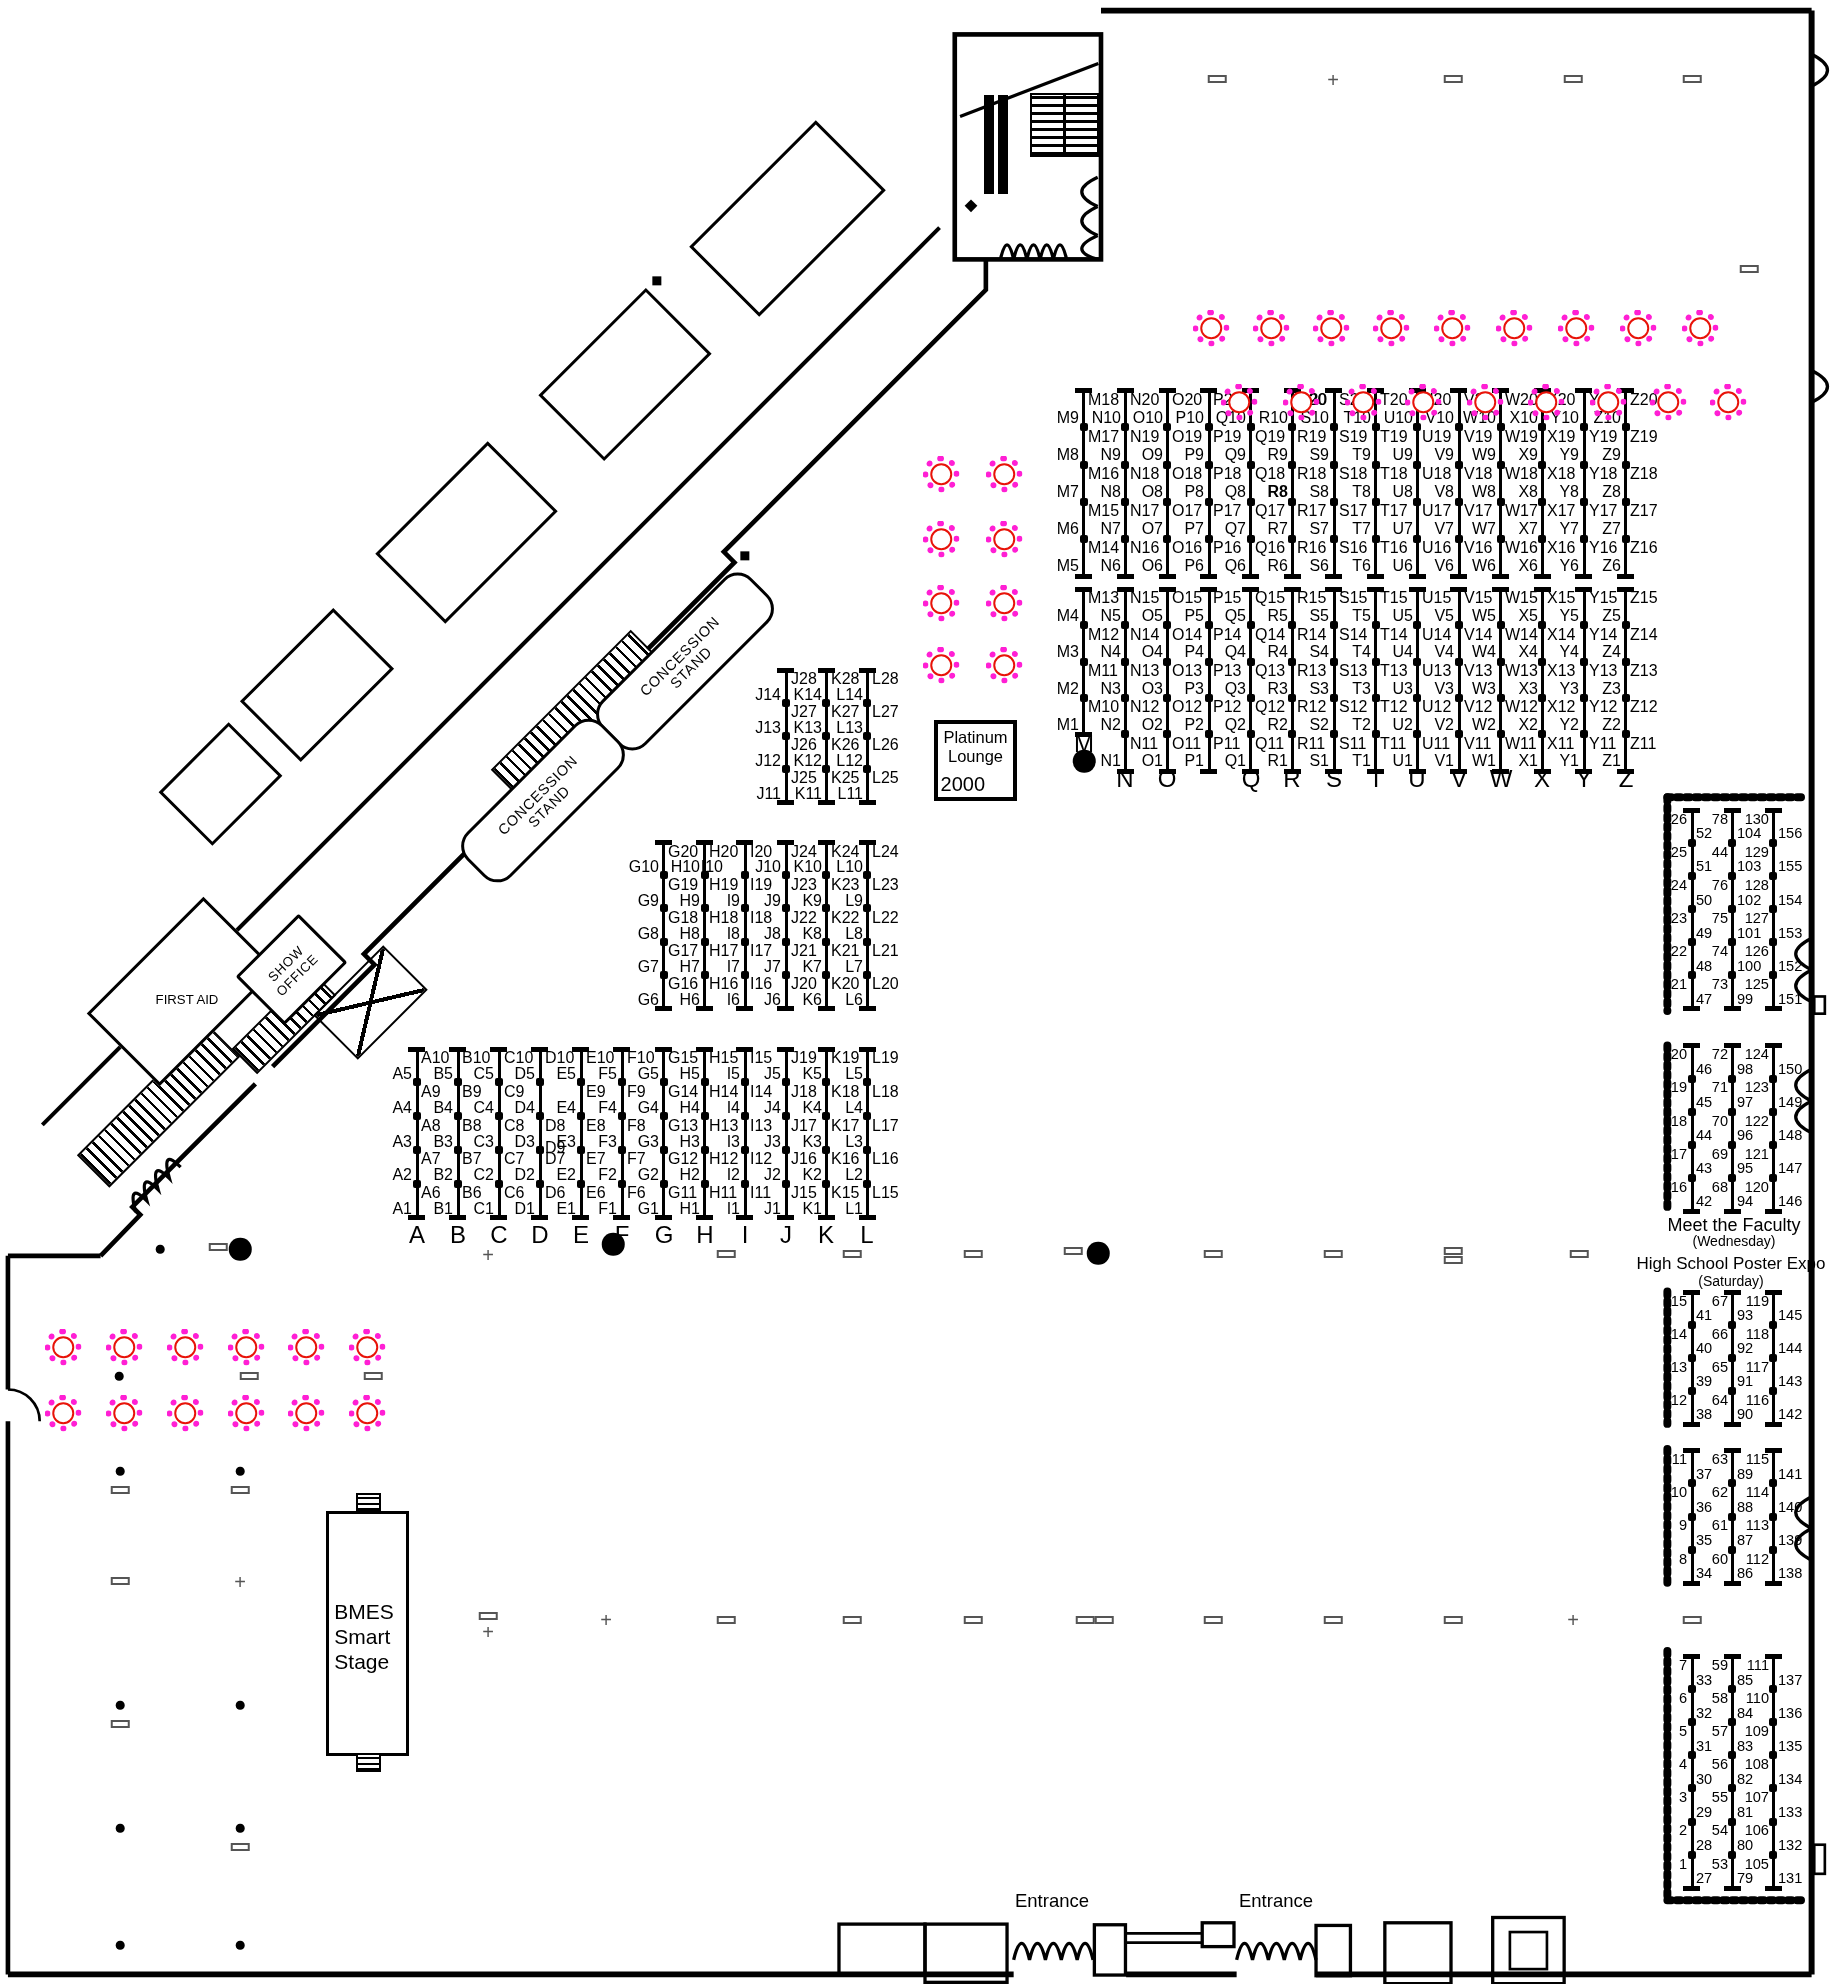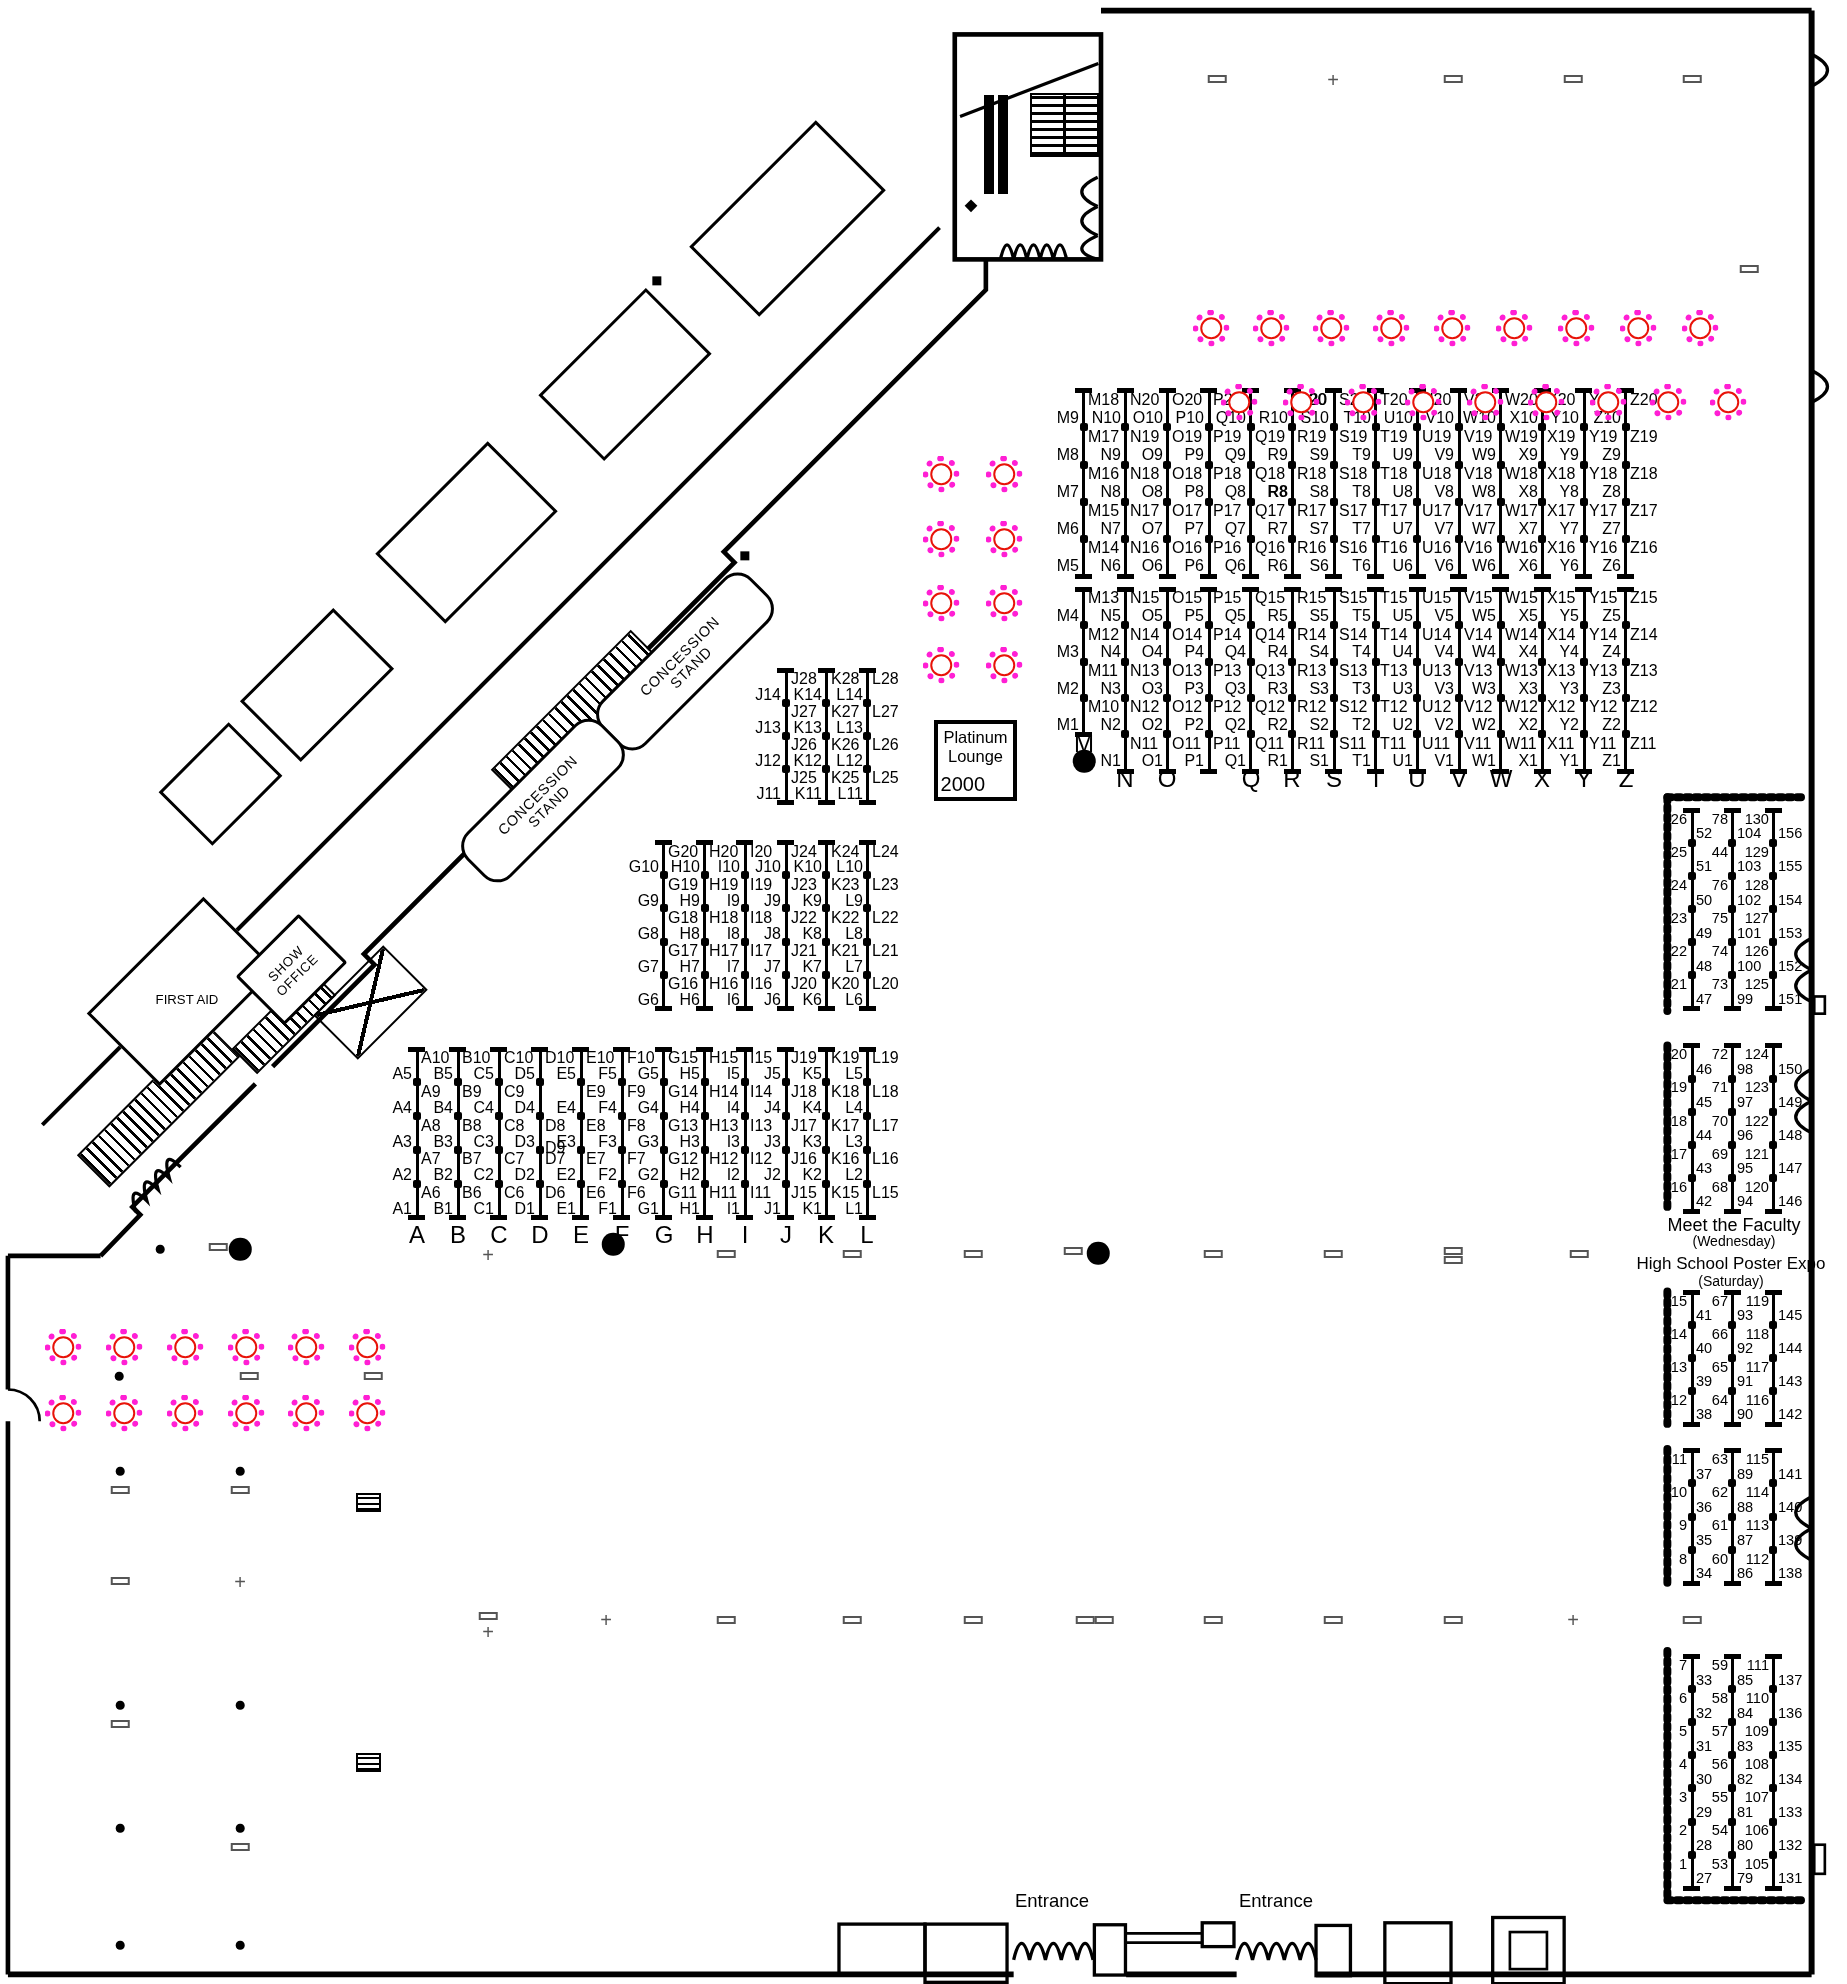--- a/index.html
+++ b/index.html
@@ -129,20 +129,27 @@
   <div class="esc" style="left:1063px;top:93px;width:3.3px;height:64px"></div>
 
   <div class="box-lounge" style="left:934px;top:720px;width:83px;height:81px">
     <div style="text-align:center;font-size:16.5px;line-height:18.5px;margin-top:4px">
       <span>Platinum</span><br>
       <span>Lounge</span>
     </div>
     <div style="position:absolute;left:2.6px;bottom:1.3px;font-size:20px">2000</div>
   </div>
 
+  <div class="box-lounge" style="left:326px;top:1511px;width:83px;height:245px;border-width:3.3px">
+    <div style="position:absolute;left:5.3px;top:85px;font-size:21px;line-height:25px">
+      <span>BMES</span><br>
+      <span>Smart</span><br>
+      <span>Stage</span>
+    </div>
+  </div>
   <div class="hatchtab" style="left:356px;top:1493px;width:25px;height:18.5px"></div>
   <div class="hatchtab" style="left:356px;top:1753px;width:25px;height:18.5px"></div>
 
   <div class="caption" style="left:1734px;top:1215px;font-size:18px">Meet the Faculty</div>
   <div class="caption" style="left:1734px;top:1233px;font-size:14px">(Wednesday)</div>
   <div class="caption" style="left:1731px;top:1254px;font-size:17px">High School Poster Expo</div>
   <div class="caption" style="left:1731px;top:1273px;font-size:14px">(Saturday)</div>
 
   <div class="caption" style="left:1052px;top:1890px;font-size:18.5px">Entrance</div>
   <div class="caption" style="left:1276px;top:1890px;font-size:18.5px">Entrance</div>
@@ -701,21 +708,21 @@
     <div class="joint" style="left: 741px; top: 871px;"></div>
     <div class="joint" style="left: 741px; top: 904px;"></div>
     <div class="joint" style="left: 741px; top: 938px;"></div>
     <div class="joint" style="left: 741px; top: 971px;"></div>
     <div class="cap" style="left: 736px; top: 1006px;"></div>
     <div class="bl" style="left: 750px; top: 844px;">I20</div>
     <div class="bl" style="left: 750px; top: 877px;">I19</div>
     <div class="bl" style="left: 750px; top: 910px;">I18</div>
     <div class="bl" style="left: 750px; top: 943px;">I17</div>
     <div class="bl" style="left: 750px; top: 976px;">I16</div>
-    <div class="bl" style="left: 740px; top: 859px; transform: translateX(-100%);">I10</div>
+    <div class="bl" style="left: 723px; top: 859px; transform: translateX(-100%);">I10</div>
     <div class="bl" style="left: 740px; top: 893px; transform: translateX(-100%);">I9</div>
     <div class="bl" style="left: 740px; top: 926px; transform: translateX(-100%);">I8</div>
     <div class="bl" style="left: 740px; top: 959px; transform: translateX(-100%);">I7</div>
     <div class="bl" style="left: 740px; top: 992px; transform: translateX(-100%);">I6</div>
     <div class="bline" style="left: 785px; top: 842px; width: 3.3px; height: 165px;"></div>
     <div class="cap" style="left: 777px; top: 840px;"></div>
     <div class="joint" style="left: 782px; top: 871px;"></div>
     <div class="joint" style="left: 782px; top: 904px;"></div>
     <div class="joint" style="left: 782px; top: 938px;"></div>
     <div class="joint" style="left: 782px; top: 971px;"></div>

